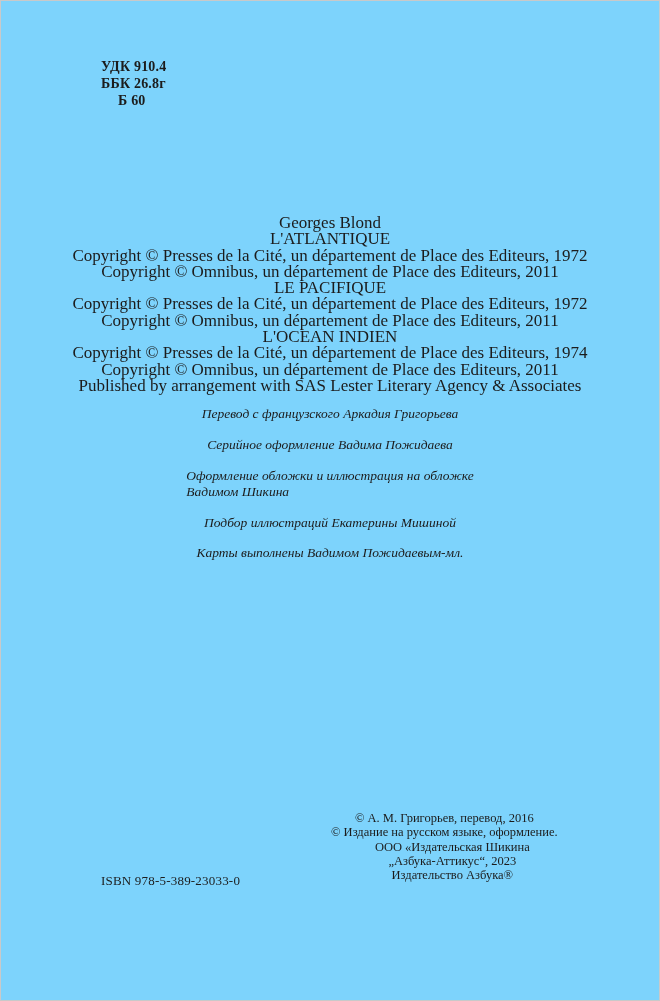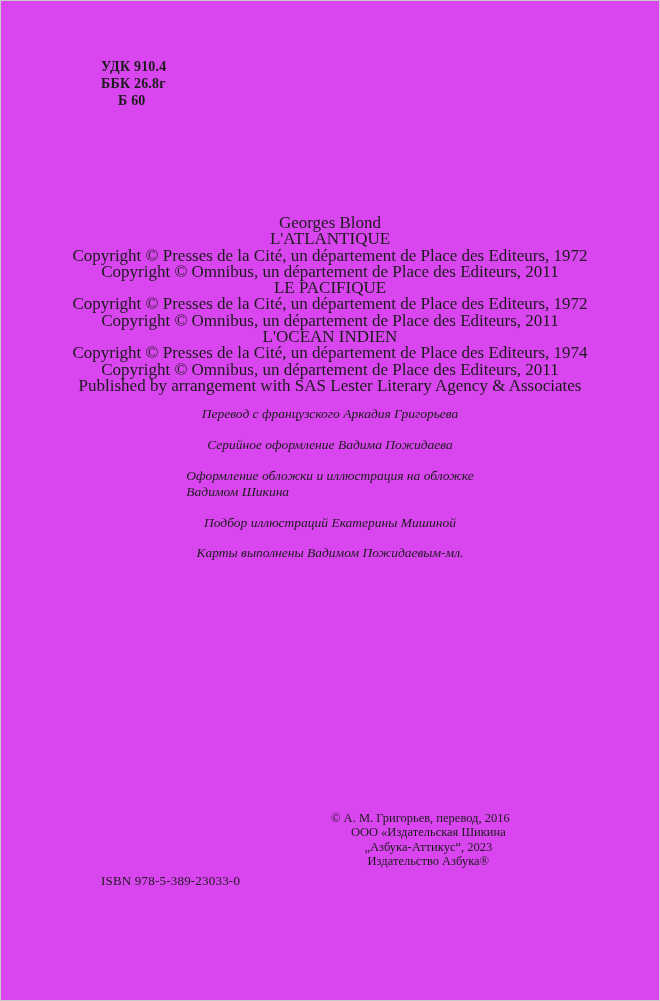--- a/index.html
+++ b/index.html
@@ -1,21 +1,21 @@
 <!DOCTYPE html>
 <html><head>
 <meta charset="utf-8">
 <style>
   * { margin: 0; padding: 0; box-sizing: border-box; }
   html, body { background: #e9e9e9; }
   .page {
     position: relative;
     width: 660px;
     height: 1001px;
-    background: #d946ef;
+    background: #7dd3fc;
     border: 1px solid #c9c9c9;
     font-family: "Liberation Serif", "DejaVu Serif", serif;
     color: #1c1c1c;
     overflow: hidden;
   }
 
   
   .classification {
     position: absolute;
     left: 100px;
@@ -106,20 +106,21 @@
         <span class="credit-line">Оформление обложки и иллюстрация на обложке</span>
         <span class="credit-line">Вадимом Шикина</span>
       </span>
     </p>
     <p class="credit">Подбор иллюстраций Екатерины Мишиной</p>
     <p class="credit">Карты выполнены Вадимом Пожидаевым-мл.</p>
   </div>
 
   <div class="rights">
     <div class="rights-line">© А. М. Григорьев, перевод, 2016</div>
+    <div class="rights-line">© Издание на русском языке, оформление.</div>
     <div class="rights-line rights-indent">ООО «Издательская Шикина</div>
     <div class="rights-line rights-indent">„Азбука-Аттикус“, 2023</div>
     <div class="rights-line rights-indent">Издательство Азбука®</div>
   </div>
 
   <div class="isbn">ISBN 978-5-389-23033-0</div>
 
 </div>
 
 </body></html>

